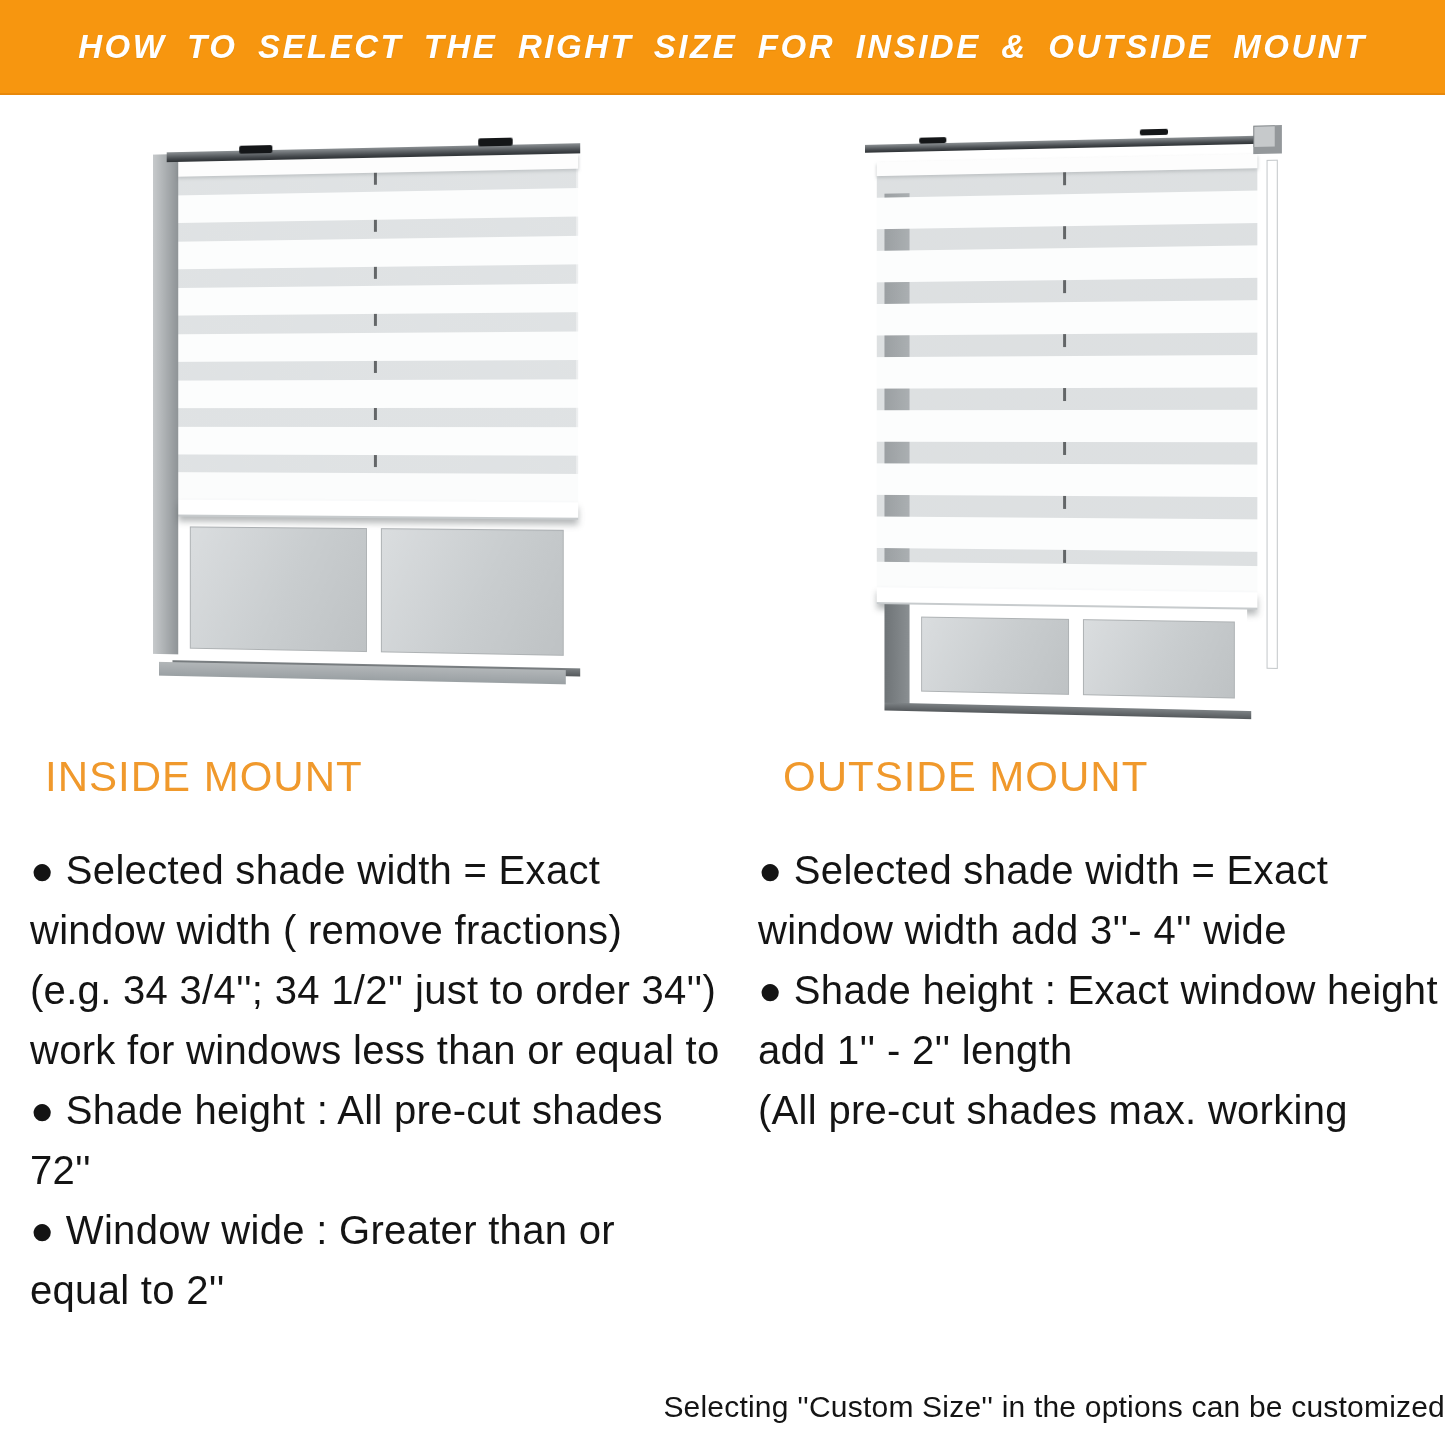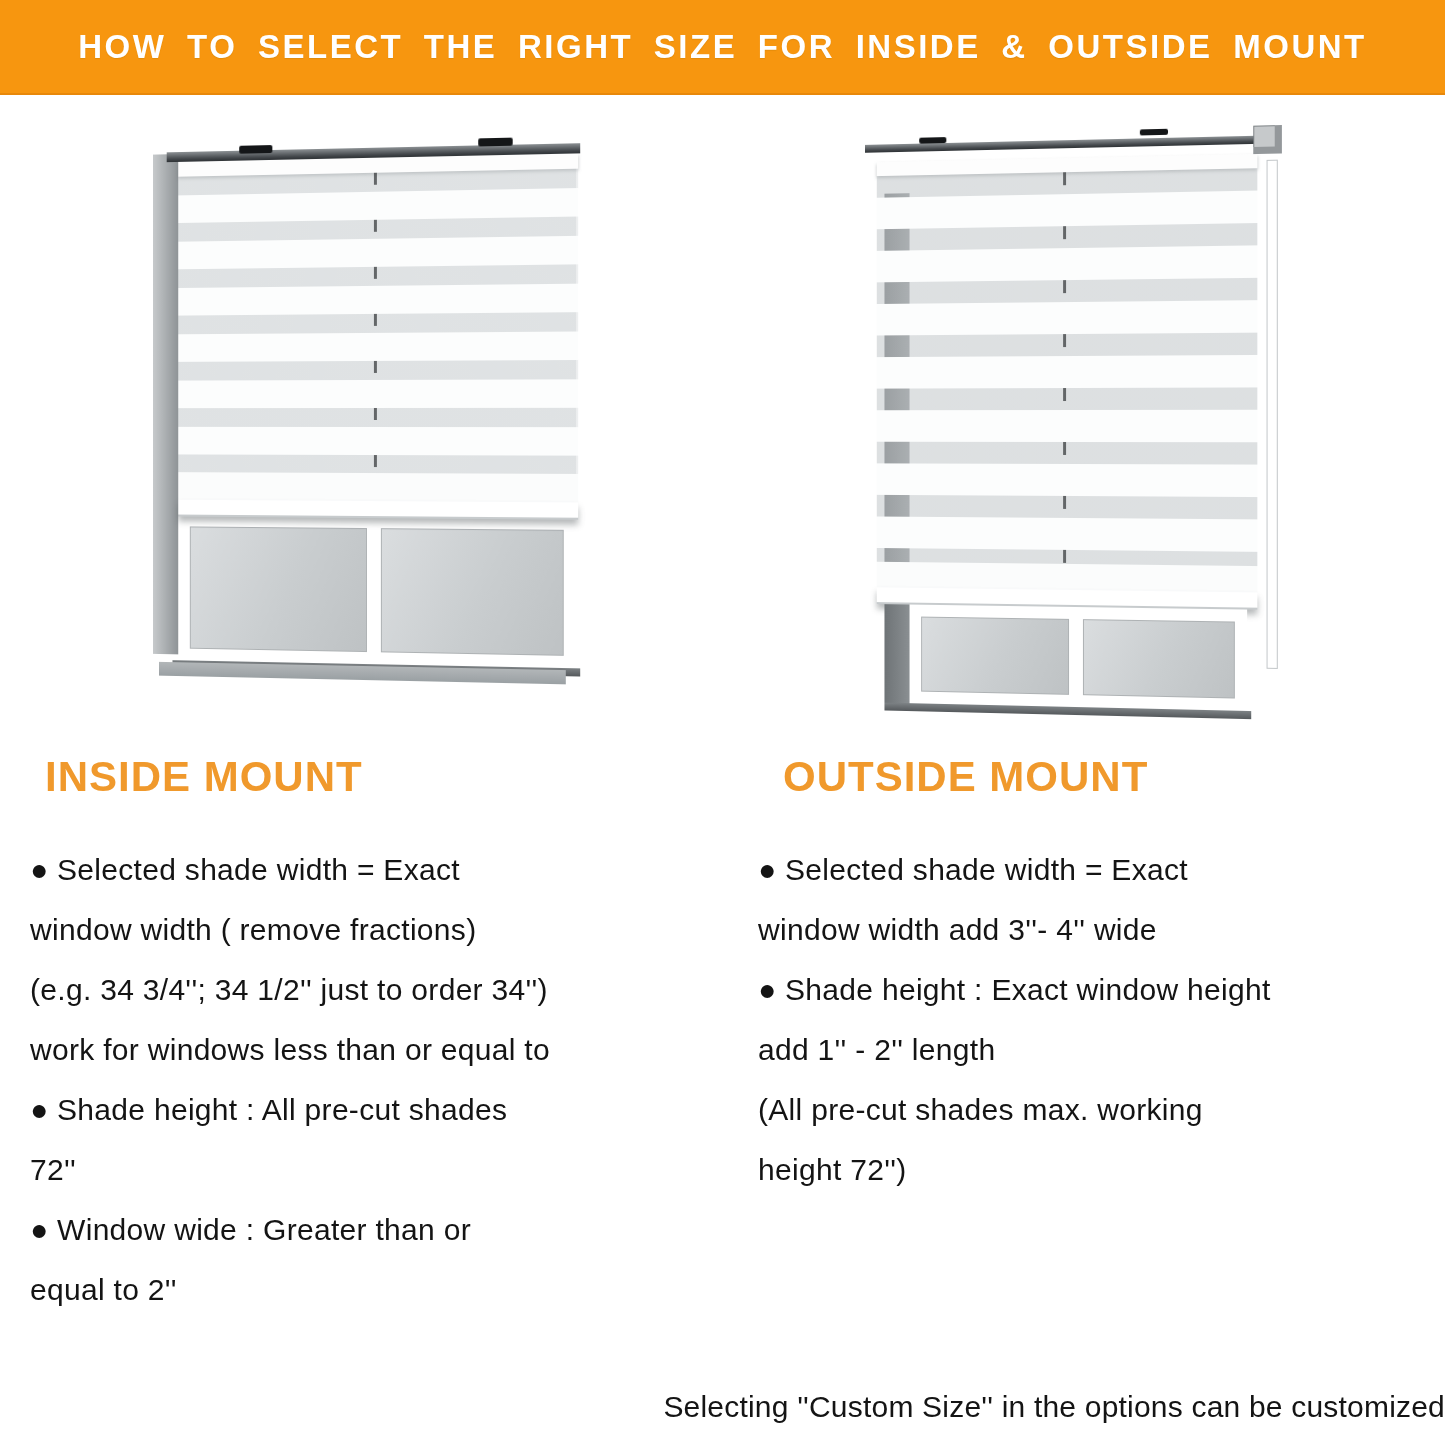--- a/index.html
+++ b/index.html
@@ -18,20 +18,21 @@
     background:#F7960F;
     border-bottom:2px solid #e8880a;
     display:flex;align-items:center;justify-content:center;
   }
   .banner h1{
     margin:12px;
     font-size:33px;font-weight:bold;color:#ffffff;
     letter-spacing:2.5px;word-spacing:9px;
     white-space:nowrap;
     text-shadow:0 1px 1px rgba(190,120,0,.35);
+    font-style:italic;
   }
 
   
   .win-wrap{position:absolute;}
   .win-inside{left:148px;top:138px;width:430px;height:560px;}
   .win-outside{left:860px;top:128px;width:430px;height:595px;}
   .win3d{
     position:absolute;inset:0;
     transform:perspective(1500px) rotateY(-7deg);
     transform-origin:50% 50%;
@@ -77,28 +78,28 @@
 
   
   .bracket{position:absolute;top:2px;right:10px;width:28px;height:28px;background:#c6c9cb;
     box-shadow:inset -7px -7px 0 #94989b, inset 0 0 0 1px #7e8386;}
   .side-rail{position:absolute;right:14px;top:36px;width:9px;bottom:58px;
     background:#ffffff;border:1px solid #c3c7c9;}
 
   
   .mount-heading{
     position:absolute;margin:0;
-    font-size:42px;font-weight:bold;color:#F0992C;
+    font-size:42px;font-weight:normal;color:#F0992C;
     letter-spacing:1px;white-space:nowrap;
   }
   .h-inside{left:45px;top:753px;}
   .h-outside{left:783px;top:753px;}
 
   
-  .spec-col{position:absolute;top:840px;font-size:30px;letter-spacing:.3px;color:#141414;}
+  .spec-col{position:absolute;top:840px;font-size:40px;letter-spacing:.3px;color:#141414;}
   .spec-col .line{height:60px;line-height:60px;white-space:nowrap;}
   .col-inside{left:30px;width:700px;}
   .col-outside{left:758px;width:680px;}
 
   
   .footer-note{
     position:absolute;left:0;right:0;top:1390px;
     text-align:right;font-size:30px;color:#141414;letter-spacing:.2px;
   }
 </style>
@@ -173,18 +174,17 @@
     <div class="line">● Window wide : Greater than or</div>
     <div class="line">equal to 2''</div>
   </div>
 
   <div class="spec-col col-outside">
     <div class="line">● Selected shade width = Exact</div>
     <div class="line">window width add 3''- 4'' wide</div>
     <div class="line">● Shade height : Exact window height</div>
     <div class="line">add 1'' - 2'' length</div>
     <div class="line">(All pre-cut shades max. working</div>
-    <div class="line">height 72'')</div>
   </div>
 
   <div class="footer-note">Selecting ''Custom Size'' in the options can be customized</div>
 
 </div>
 
 </body></html>

